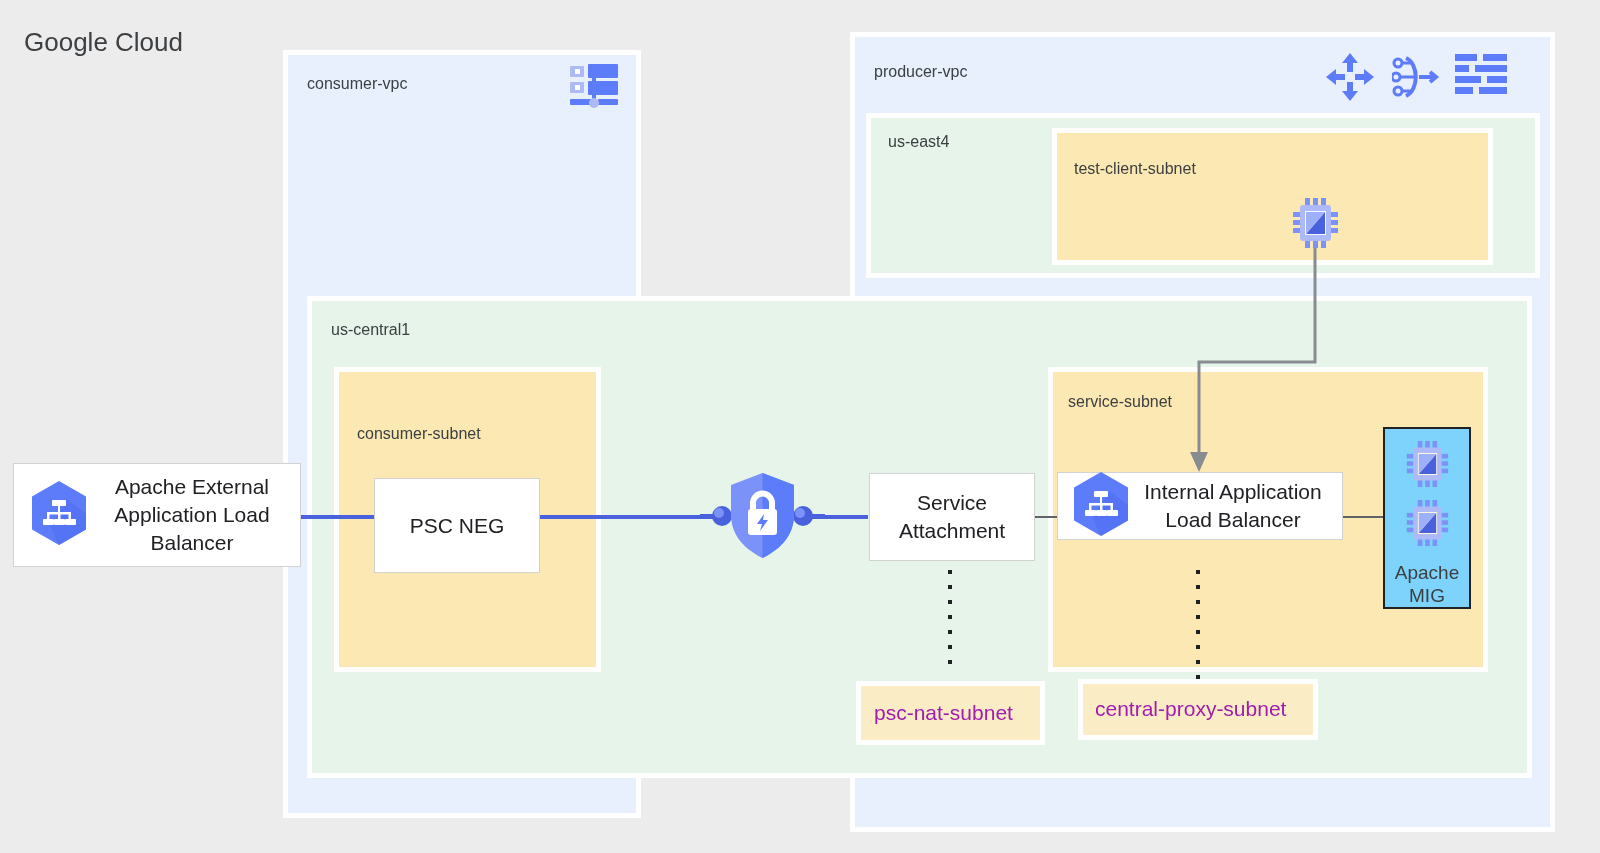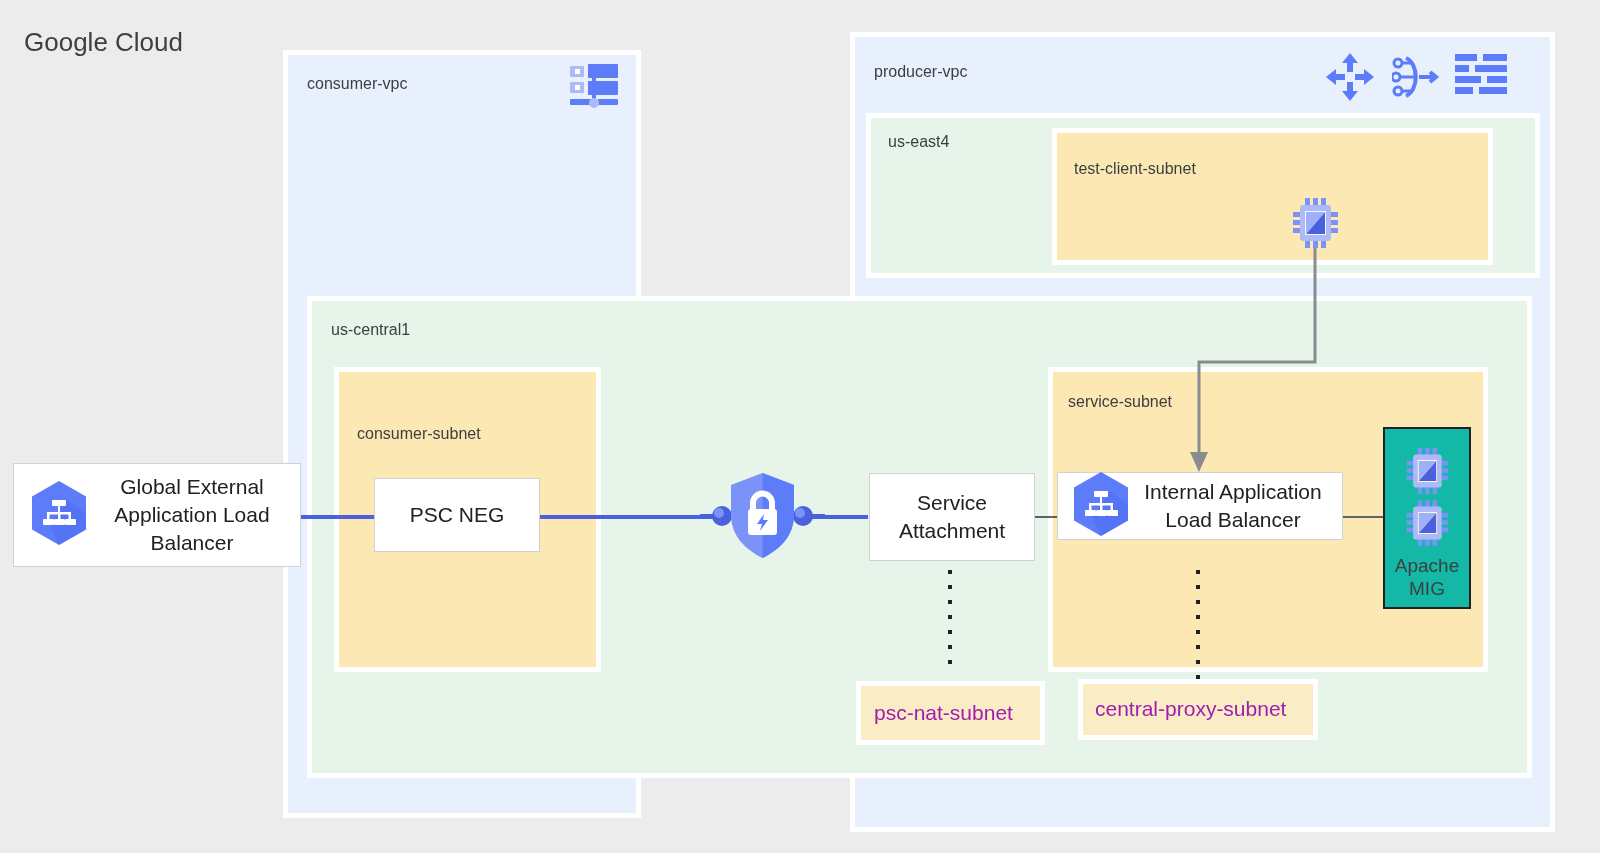--- a/index.html
+++ b/index.html
@@ -42,23 +42,23 @@
     background:#ffffff;
     border:1px solid #d2d2d2;
     display:flex;align-items:center;justify-content:center;
     color:#202124;
   }
   .node-text{
     font-size:21px;line-height:28px;text-align:center;color:#202124;
   }
   .mig-box{
     position:absolute;box-sizing:border-box;
-    background:#14b8a6;
+    background:#7dd3fc;
     border:2px solid #202124;
-    display:flex;flex-direction:column;align-items:center;justify-content:center;
+    display:flex;flex-direction:column;align-items:center;justify-content:space-between;
   }
   .mig-label{
     font-size:19px;line-height:23px;text-align:center;color:#3c4043;
   }
   
   .wire-blue{position:absolute;background:#4a61dd;height:4px;}
   .wire-grey{position:absolute;background:#5f6368;}
   svg.overlay{position:absolute;left:0;top:0;width:1600px;height:853px;pointer-events:none;}
   .dotline{
     position:absolute;width:4px;
@@ -232,27 +232,27 @@
           <rect x="19" y="34" width="2.5" height="6"></rect>
           <rect x="30" y="34" width="2.5" height="6"></rect>
           <rect x="40.5" y="34" width="2.5" height="6"></rect>
           <rect x="15" y="40" width="11" height="6" rx="1"></rect>
           <rect x="26" y="40" width="11" height="6" rx="1"></rect>
           <rect x="37" y="40" width="11" height="6" rx="1"></rect>
         </g>
       </svg>
     </div>
     <div class="node-text" style="flex:1;padding:0 10px 0 4px;">
-      <div>Global External</div>
+      <div>Apache External</div>
       <div>Application Load</div>
       <div>Balancer</div>
     </div>
   </div>
 
-  <div class="node" style="left:374px;top:478px;width:166px;height:74px;">
+  <div class="node" style="left:374px;top:478px;width:166px;height:95px;">
     <div class="node-text">PSC NEG</div>
   </div>
 
   <div class="node" style="left:869px;top:473px;width:166px;height:88px;">
     <div class="node-text">
       <div>Service</div>
       <div>Attachment</div>
     </div>
   </div>
 

